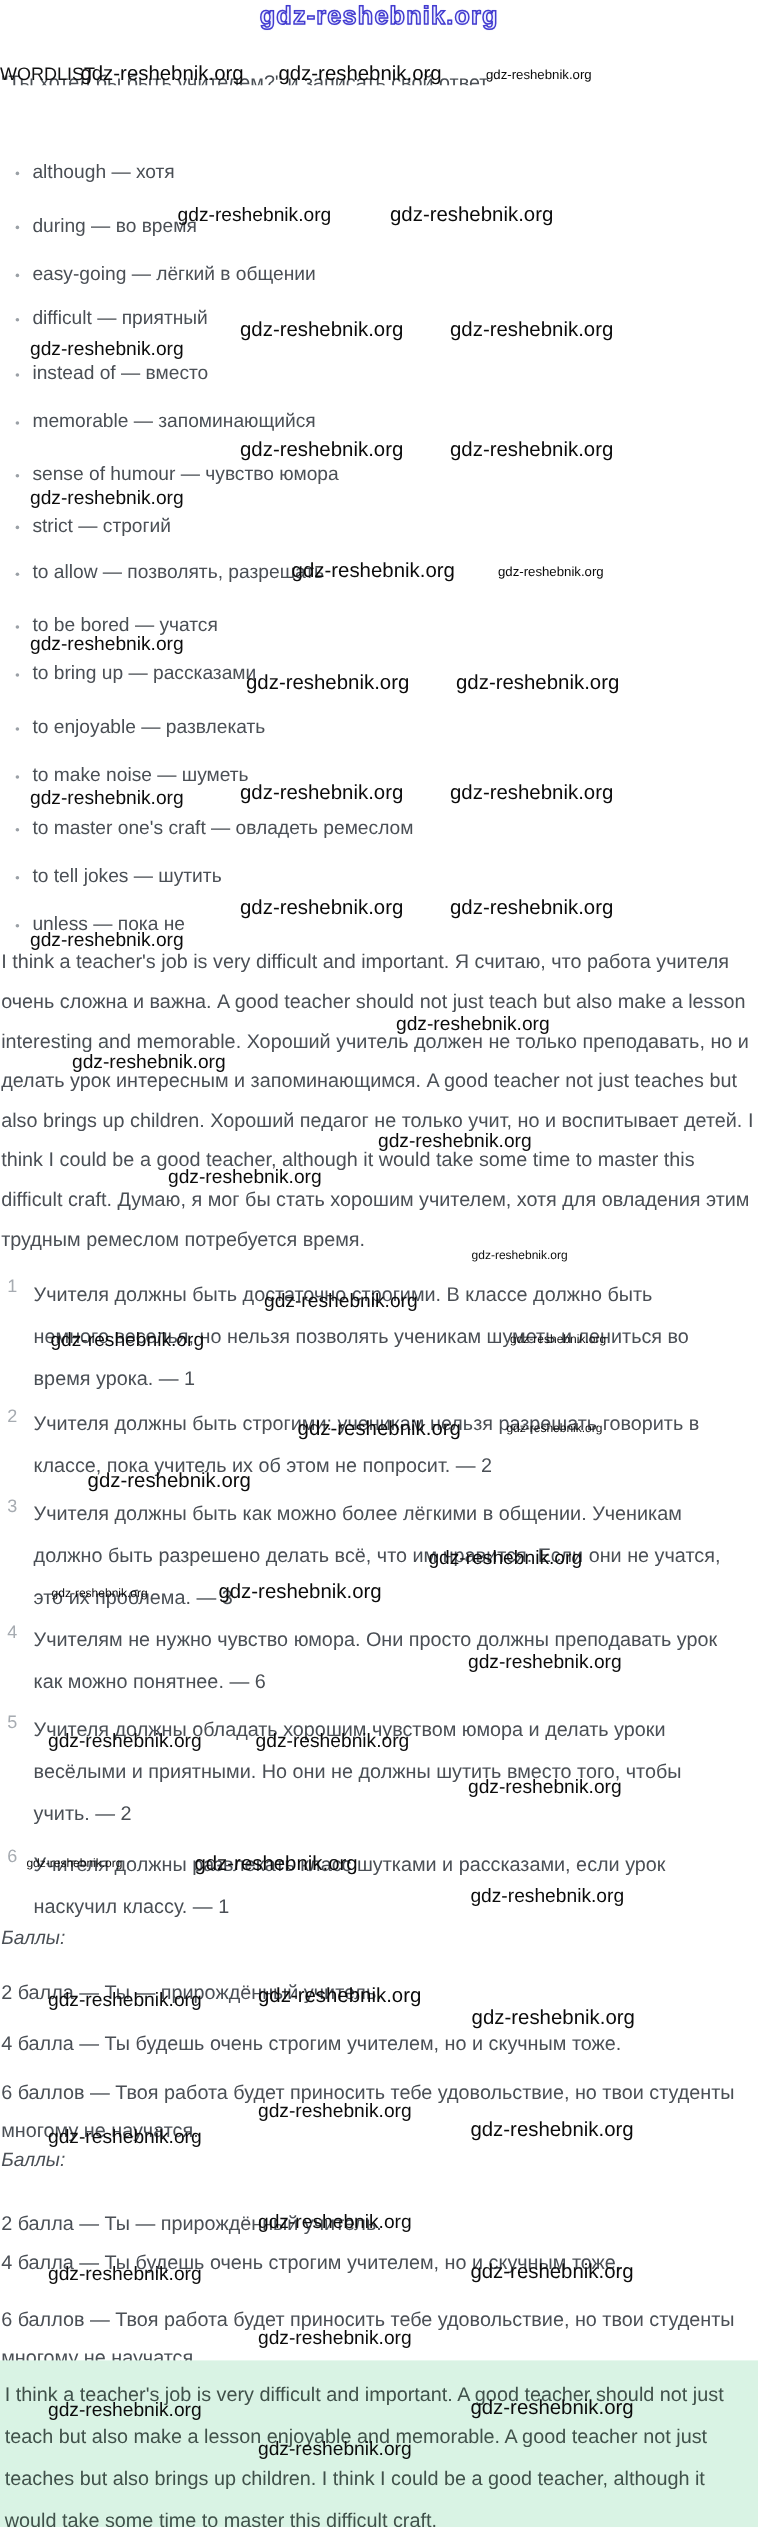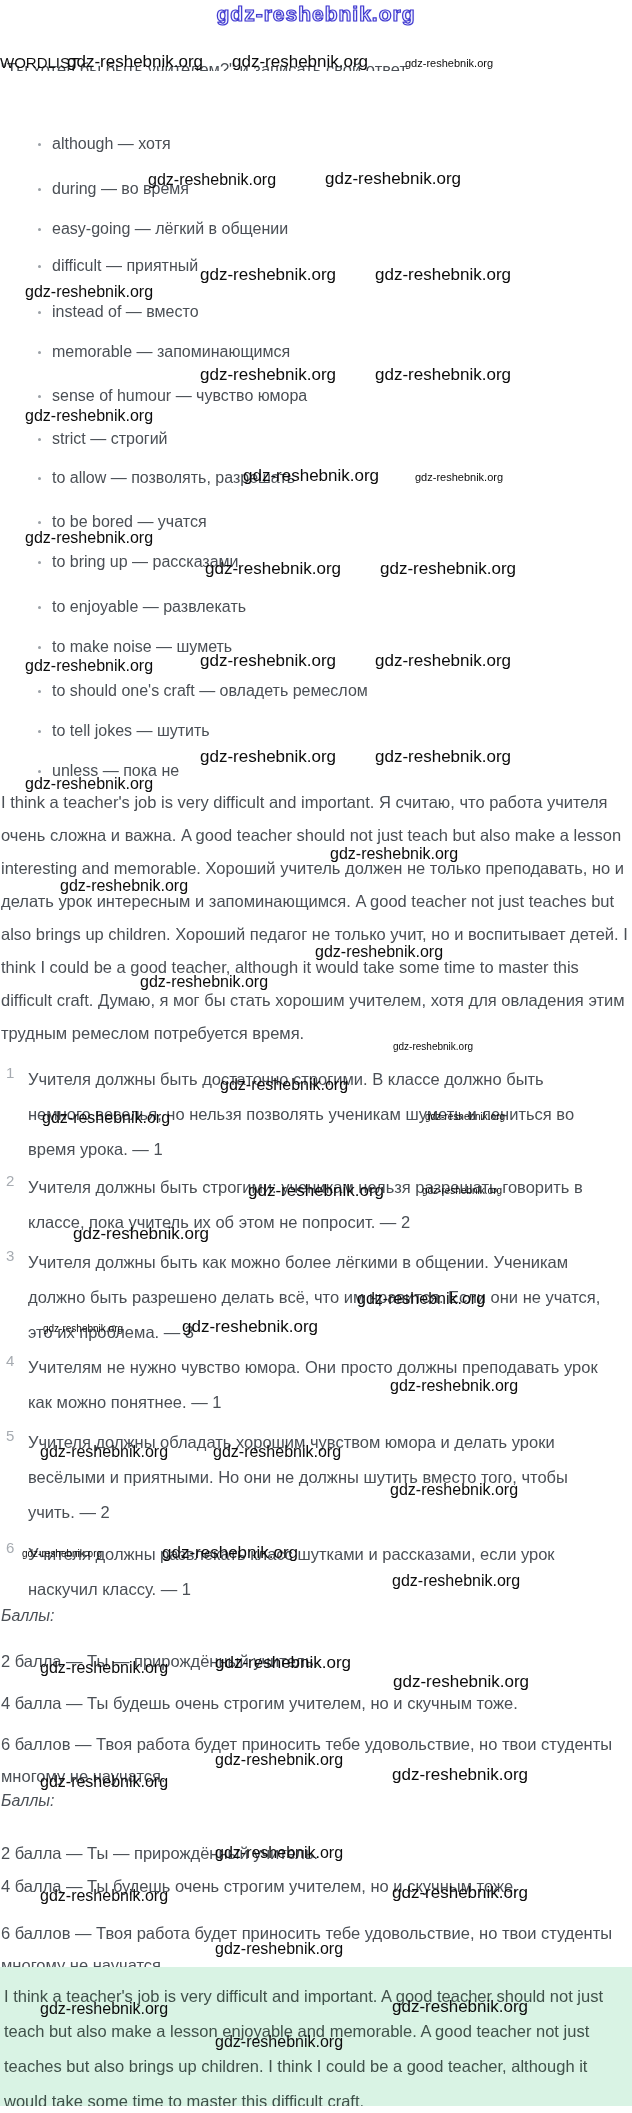--- a/index.html
+++ b/index.html
@@ -15,21 +15,21 @@
 
   
   .wm{position:absolute;color:#0b0b0b;white-space:nowrap;font-weight:500;line-height:1;}
 
   .intro{position:absolute;top:31px;left:1px;width:630px;font-size:16.5px;line-height:26px;color:#4a4f55;}
   .intro-clip{position:absolute;top:60px;left:1px;width:630px;height:11px;overflow:hidden;}
   .intro-clip p{margin:0;font-size:16.5px;color:#4a4f55;}
 
   .wordlist-title{position:absolute;top:54px;left:0;font-size:15px;font-weight:normal;color:#111;letter-spacing:0;}
 
-  .word-item{position:absolute;left:27px;font-size:16px;color:#4a4f55;white-space:nowrap;margin-left:25px;}
+  .word-item{position:absolute;left:27px;font-size:16px;color:#4a4f55;white-space:nowrap;}
   .word-item::before{
     content:"";position:absolute;left:-14px;top:8px;width:3px;height:3px;border-radius:50%;background:#9aa0a6;
   }
 
   .essay{position:absolute;top:786px;left:1px;width:628px;font-size:16.5px;line-height:33px;color:#4a4f55;margin:0;}
 
   .quiz-item{position:absolute;left:6px;width:610px;display:flex;}
   .qnum{width:22px;flex:none;font-size:15px;color:#a6abb1;padding-top:2px;}
   .qtext{font-size:16.5px;line-height:35px;color:#4a4f55;width:578px;}
 
@@ -52,29 +52,29 @@
   </div>
 
   <h2 class="wordlist-title" style="margin:0;">WORDLIST</h2>
 
   <div id="wordlist">
       <div class="word-item" style="top: 135px;">although — хотя</div>
       <div class="word-item" style="top: 180px;">during — во время</div>
       <div class="word-item" style="top: 220px;">easy-going — лёгкий в общении</div>
       <div class="word-item" style="top: 257px;">difficult — приятный</div>
       <div class="word-item" style="top: 303px;">instead of — вместо</div>
-      <div class="word-item" style="top: 343px;">memorable — запоминающимся</div>
+      <div class="word-item" style="top: 343px;">memorable — запоминающийся</div>
       <div class="word-item" style="top: 387px;">sense of humour — чувство юмора</div>
       <div class="word-item" style="top: 430px;">strict — строгий</div>
       <div class="word-item" style="top: 469px;">to allow — позволять, разрешать</div>
       <div class="word-item" style="top: 513px;">to be bored — учатся</div>
       <div class="word-item" style="top: 553px;">to bring up — рассказами</div>
       <div class="word-item" style="top: 598px;">to enjoyable — развлекать</div>
       <div class="word-item" style="top: 638px;">to make noise — шуметь</div>
-      <div class="word-item" style="top: 682px;">to should one's craft — овладеть ремеслом</div>
+      <div class="word-item" style="top: 682px;">to master one's craft — овладеть ремеслом</div>
       <div class="word-item" style="top: 722px;">to tell jokes — шутить</div>
       <div class="word-item" style="top: 762px;">unless — пока не</div>
     </div>
 
   <p class="essay">I think a teacher's job is very difficult and important. Я считаю, что работа учителя очень сложна и важна. A good teacher should not just teach but also make a lesson interesting and memorable. Хороший учитель должен не только преподавать, но и делать урок интересным и запоминающимся. A good teacher not just teaches but also brings up children. Хороший педагог не только учит, но и воспитывает детей. I think I could be a good teacher, although it would take some time to master this difficult craft. Думаю, я мог бы стать хорошим учителем, хотя для овладения этим трудным ремеслом потребуется время.</p>
 
   <div id="quiz">
       <div class="quiz-item" style="top: 1062px;">
         <span class="qnum">1</span>
         <div class="qtext">Учителя должны быть достаточно строгими. В классе должно быть немного веселья, но нельзя позволять ученикам шуметь и лениться во время урока. — 1</div>
@@ -82,21 +82,21 @@
       <div class="quiz-item" style="top: 1170px;">
         <span class="qnum">2</span>
         <div class="qtext">Учителя должны быть строгими: ученикам нельзя разрешать говорить в классе, пока учитель их об этом не попросит. — 2</div>
       </div>
       <div class="quiz-item" style="top: 1245px;">
         <span class="qnum">3</span>
         <div class="qtext">Учителя должны быть как можно более лёгкими в общении. Ученикам должно быть разрешено делать всё, что им нравится. Если они не учатся, это их проблема. — 3</div>
       </div>
       <div class="quiz-item" style="top: 1350px;">
         <span class="qnum">4</span>
-        <div class="qtext">Учителям не нужно чувство юмора. Они просто должны преподавать урок как можно понятнее. — 1</div>
+        <div class="qtext">Учителям не нужно чувство юмора. Они просто должны преподавать урок как можно понятнее. — 6</div>
       </div>
       <div class="quiz-item" style="top: 1425px;">
         <span class="qnum">5</span>
         <div class="qtext">Учителя должны обладать хорошим чувством юмора и делать уроки весёлыми и приятными. Но они не должны шутить вместо того, чтобы учить. — 2</div>
       </div>
       <div class="quiz-item" style="top: 1537px;">
         <span class="qnum">6</span>
         <div class="qtext">Учителя должны развлекать класс шутками и рассказами, если урок наскучил классу. — 1</div>
       </div>
     </div>

